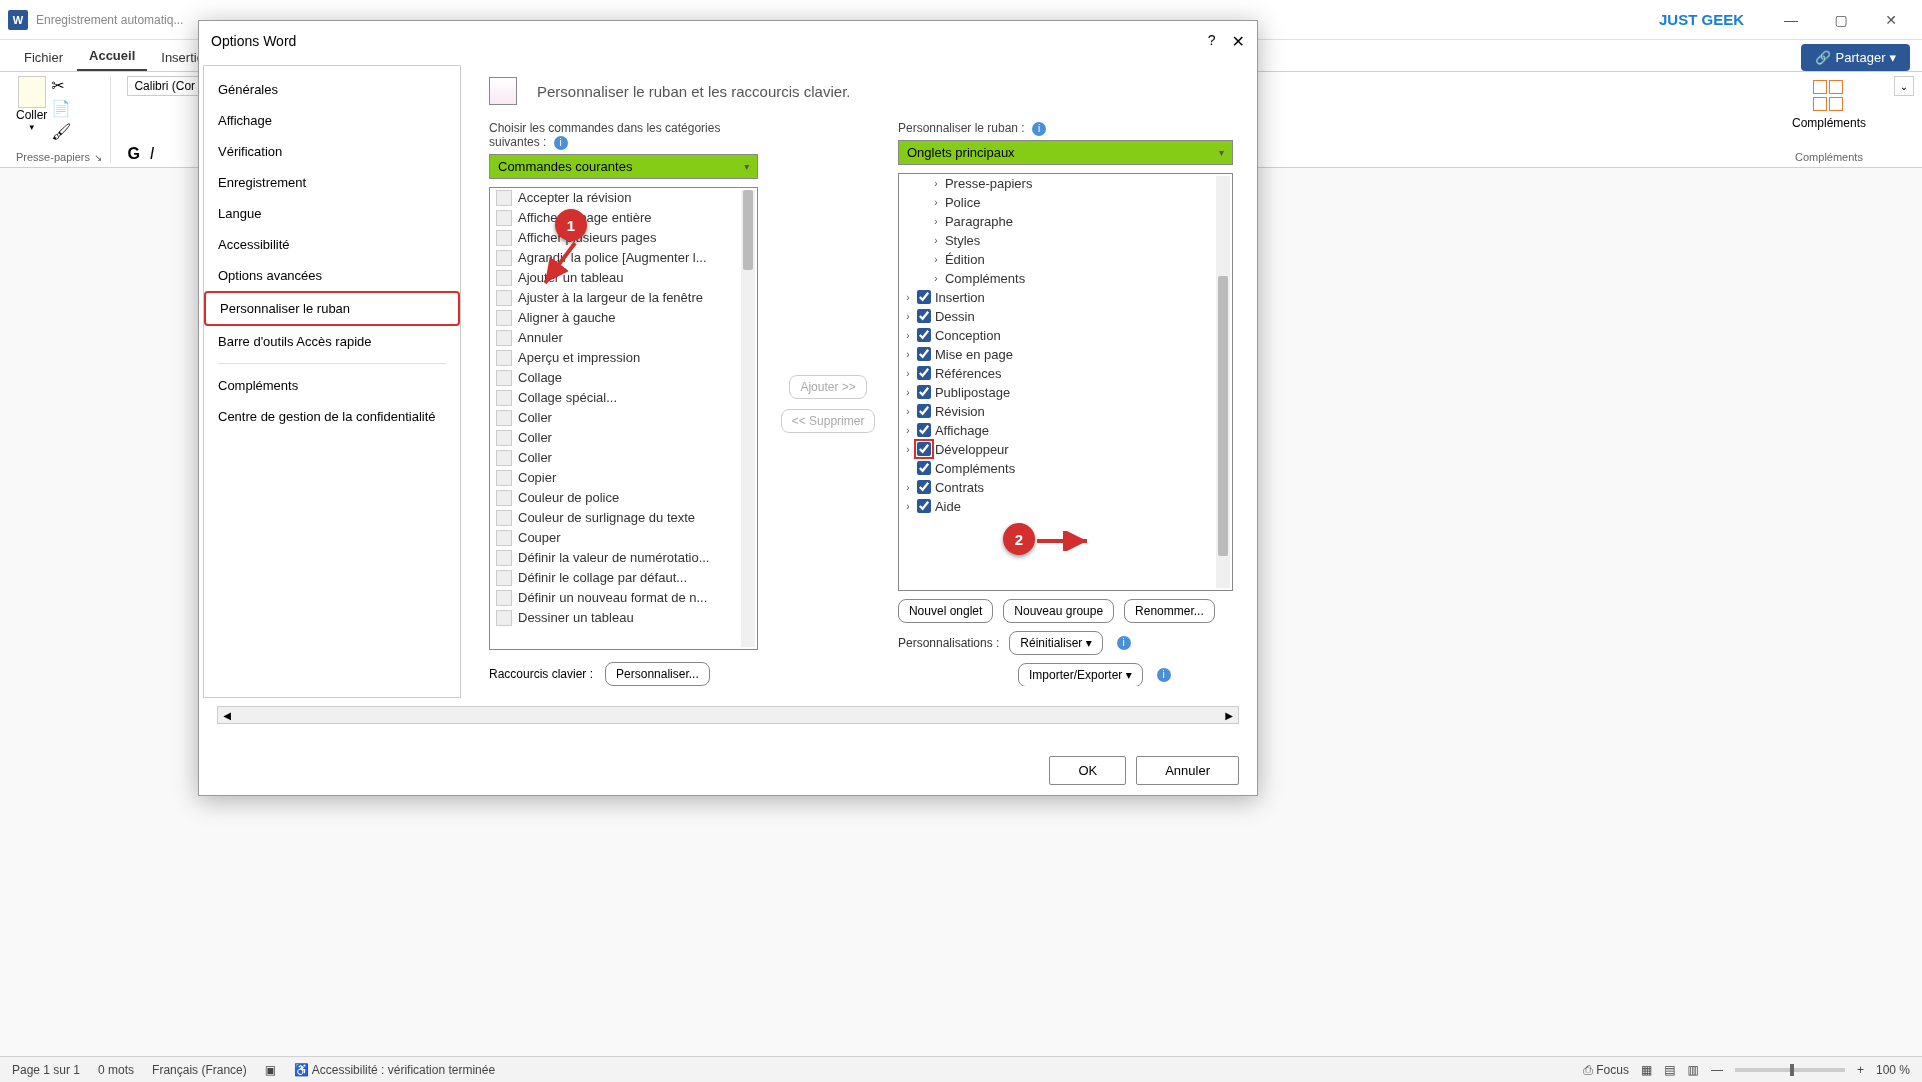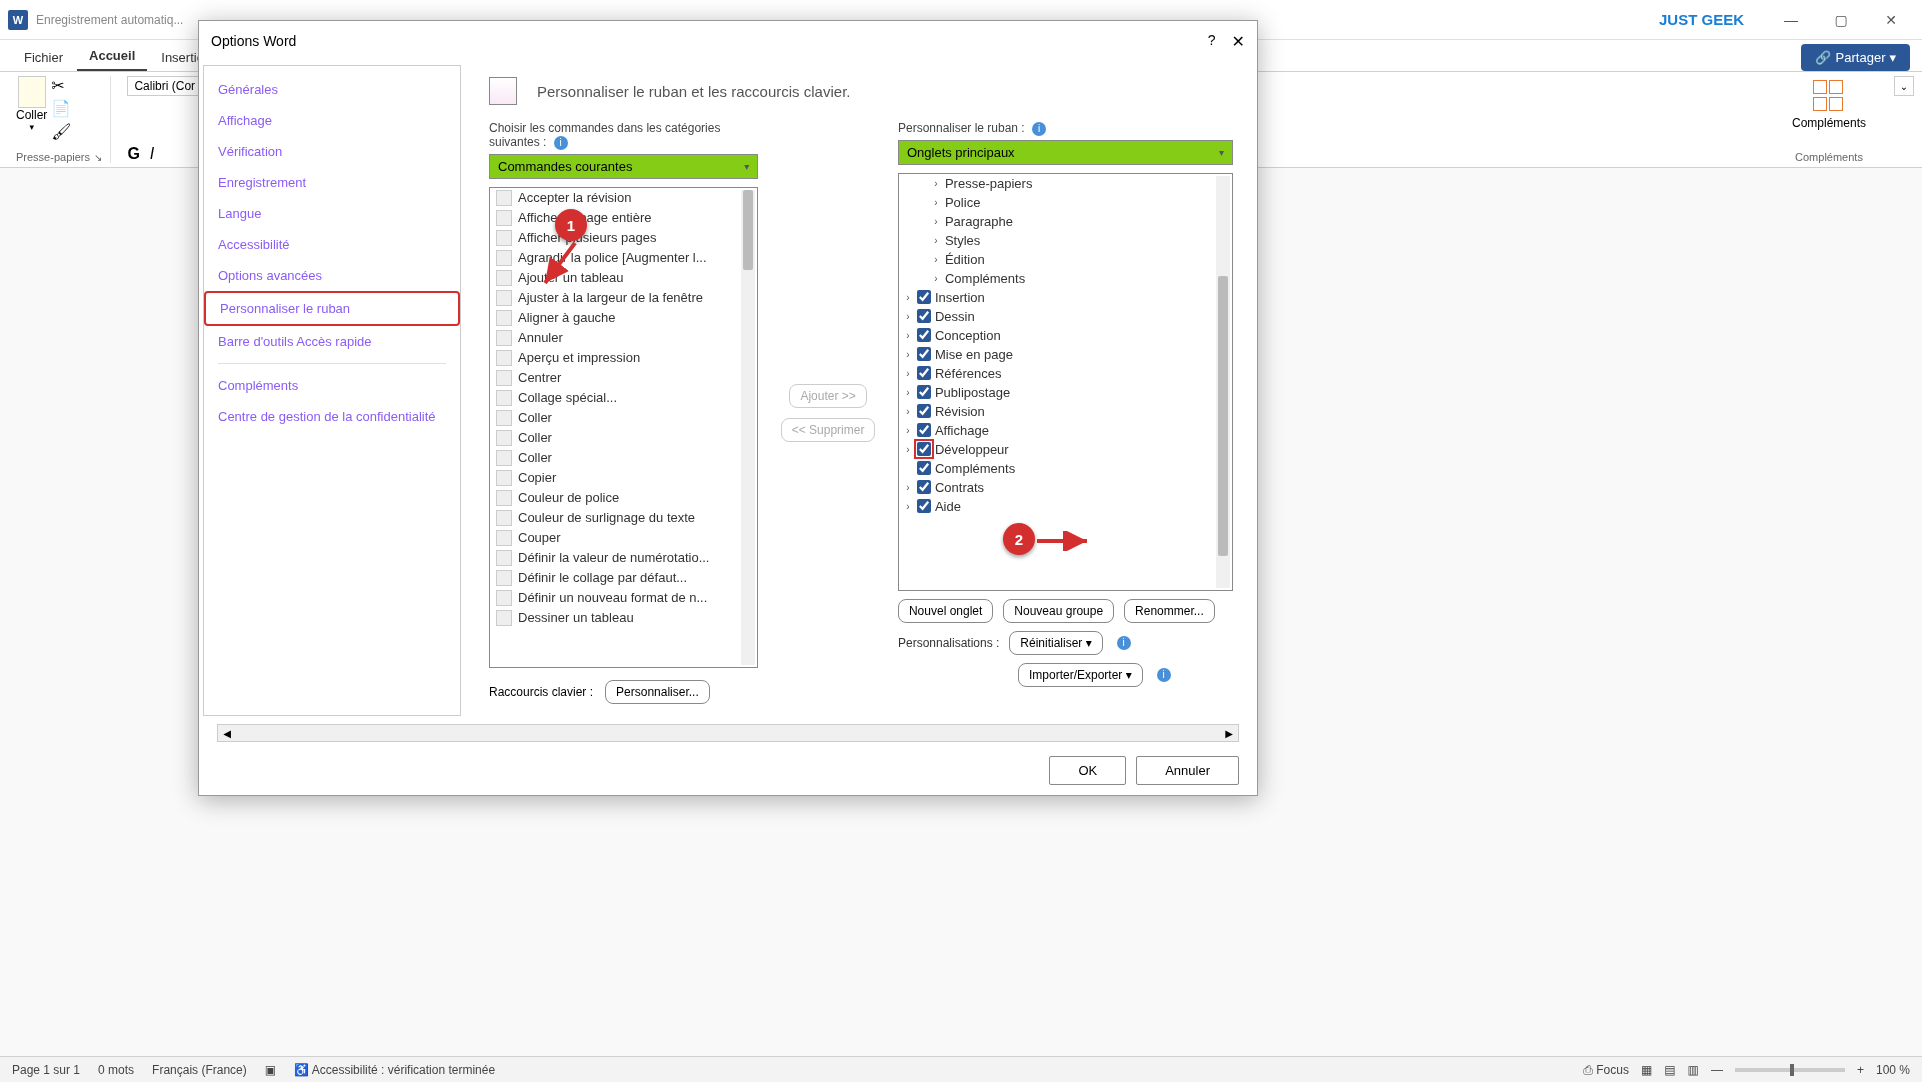--- a/index.html
+++ b/index.html
@@ -30,21 +30,21 @@
 .expand-btn { border: 1px solid #ccc; background: #fff; width: 20px; height: 20px; font-size: 10px; margin-left: 4px; display:inline-flex;align-items:center;justify-content:center;}
 
 
 .dialog { position: absolute; left: 198px; top: 20px; width: 1060px; height: 776px; background: #fff; border: 1px solid #999; box-shadow: 0 4px 24px rgba(0,0,0,0.3); display: flex; flex-direction: column; }
 .dlg-title { height: 40px; display: flex; align-items: center; padding: 0 12px; font-size: 14px; }
 .dlg-title-right { margin-left: auto; display: flex; gap: 16px; }
 .dlg-close { font-size: 16px; cursor: pointer; }
 
 .dlg-body { flex: 1; display: flex; overflow: hidden; }
 .dlg-nav { width: 258px; border: 1px solid #ccc; margin: 4px; padding: 8px 0; background: #fff; }
-.nav-item { padding: 8px 14px; font-size: 13px; color: #8b5cf6; cursor: pointer; }
+.nav-item { padding: 8px 14px; font-size: 13px; color: #000000; cursor: pointer; }
 .nav-item.selected { border: 2px solid #d32f2f; border-radius: 4px; }
 .nav-sep { border-top: 1px solid #e0e0e0; margin: 6px 14px; }
 
 .dlg-main { flex: 1; padding: 16px 24px; overflow: hidden; display: flex; flex-direction: column; position: relative; }
 .main-header { display: flex; align-items: center; gap: 20px; margin-bottom: 16px; }
 .ribbon-custom-icon { width: 28px; height: 28px; border: 1px solid #888; background: linear-gradient(#fff,#f9e9f5); }
 .main-title { font-size: 15px; color: #555; }
 
 .two-col { display: flex; gap: 20px; flex: 1; overflow: hidden; }
 .col { display: flex; flex-direction: column; }
@@ -74,21 +74,21 @@
 .below-tree { display: flex; gap: 10px; margin-top: 8px; flex-wrap: wrap; align-items: center; }
 .below-tree .label { font-size: 12px; color: #333; }
 
 .raccourcis-row { margin-top: 12px; display: flex; align-items: center; gap: 12px; font-size: 12px; }
 
 .hscroll { height: 18px; background: #f0f0f0; border: 1px solid #ccc; margin: 4px 18px; display: flex; align-items: center; }
 .hscroll .arrow { width: 18px; text-align: center; font-size: 10px; }
 .hscroll .track { flex: 1; background: #e0e0e0; }
 
 .dlg-buttons { display: flex; justify-content: flex-end; gap: 10px; padding: 10px 18px; }
-.dlg-btn { border: 1px solid #888; background: #fff; padding: 6px 28px; font-size: 13px; border-radius: 2px; }
+.dlg-btn { border: 1px solid #888; background: #fff; padding: 6px 28px; font-size: 13px; border-radius: 2px; margin-top: 18px; }
 
 
 .annotation { position: absolute; z-index: 50; }
 .ann-circle { width: 32px; height: 32px; border-radius: 50%; background: #d32f2f; color: #fff; font-weight: bold; display: flex; align-items: center; justify-content: center; font-size: 15px; box-shadow: 0 2px 4px rgba(0,0,0,0.4); }
 
 
 .statusbar { position: absolute; bottom: 0; left: 0; right: 0; height: 26px; background: #f3f3f3; border-top: 1px solid #d0d0d0; display: flex; align-items: center; padding: 0 12px; font-size: 12px; color: #444; gap: 18px; }
 .statusbar .right { margin-left: auto; display: flex; align-items: center; gap: 12px; }
 .zoom-slider { width: 110px; height: 4px; background: #ccc; position: relative; }
 .zoom-slider .thumb { position: absolute; left: 50%; top: -4px; width: 4px; height: 12px; background: #666; }
@@ -244,21 +244,21 @@
                 <span class="li-icon"></span>
                 <span>Annuler</span>
                 <span class="submenu">▸</span>
               </div>
               <div class="list-item">
                 <span class="li-icon"></span>
                 <span>Aperçu et impression</span>
               </div>
               <div class="list-item">
                 <span class="li-icon"></span>
-                <span>Centrer</span>
+                <span>Collage</span>
               </div>
               <div class="list-item">
                 <span class="li-icon"></span>
                 <span>Collage spécial...</span>
               </div>
               <div class="list-item">
                 <span class="li-icon"></span>
                 <span>Coller</span>
                 <span class="submenu">▸</span>
               </div>

